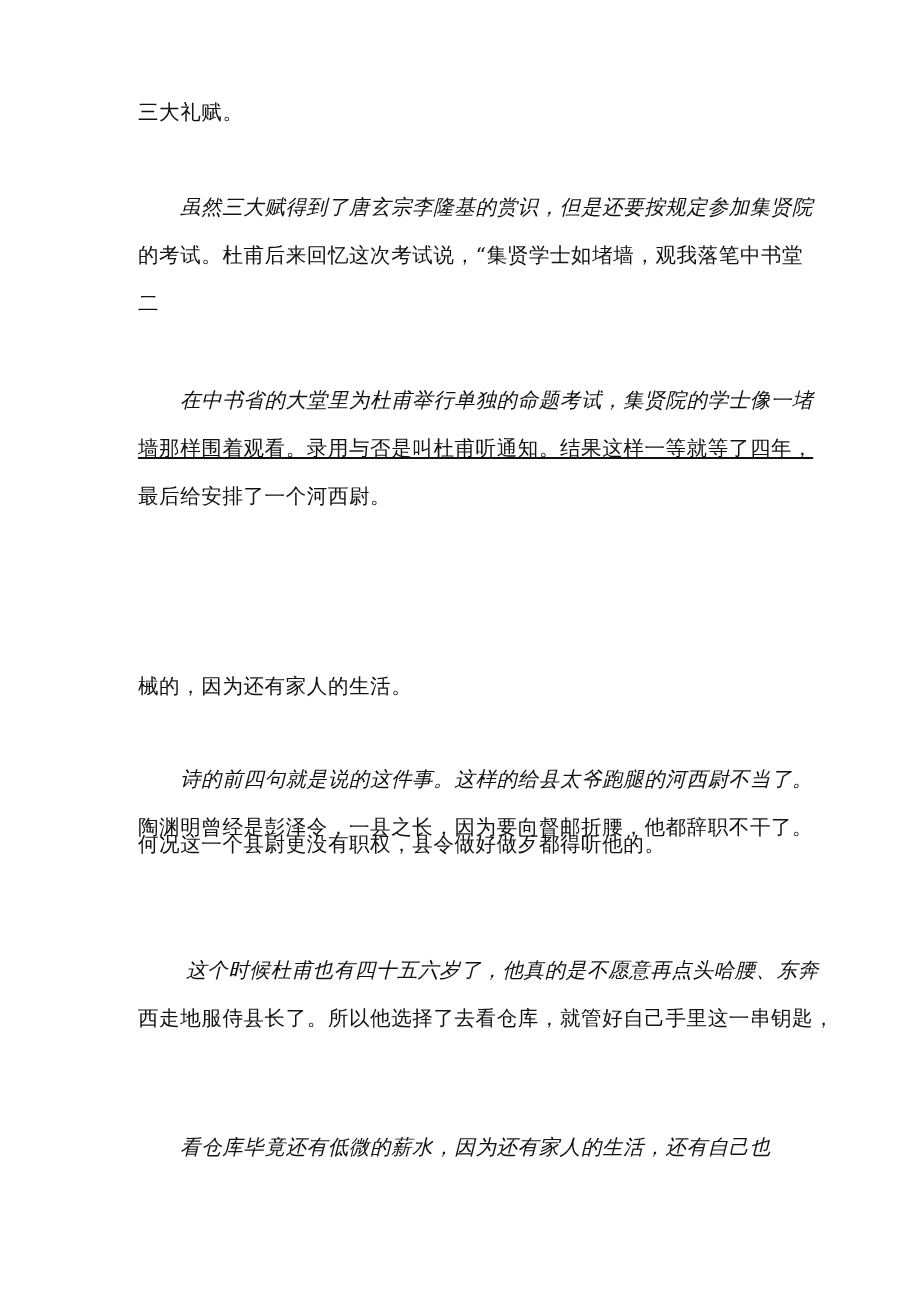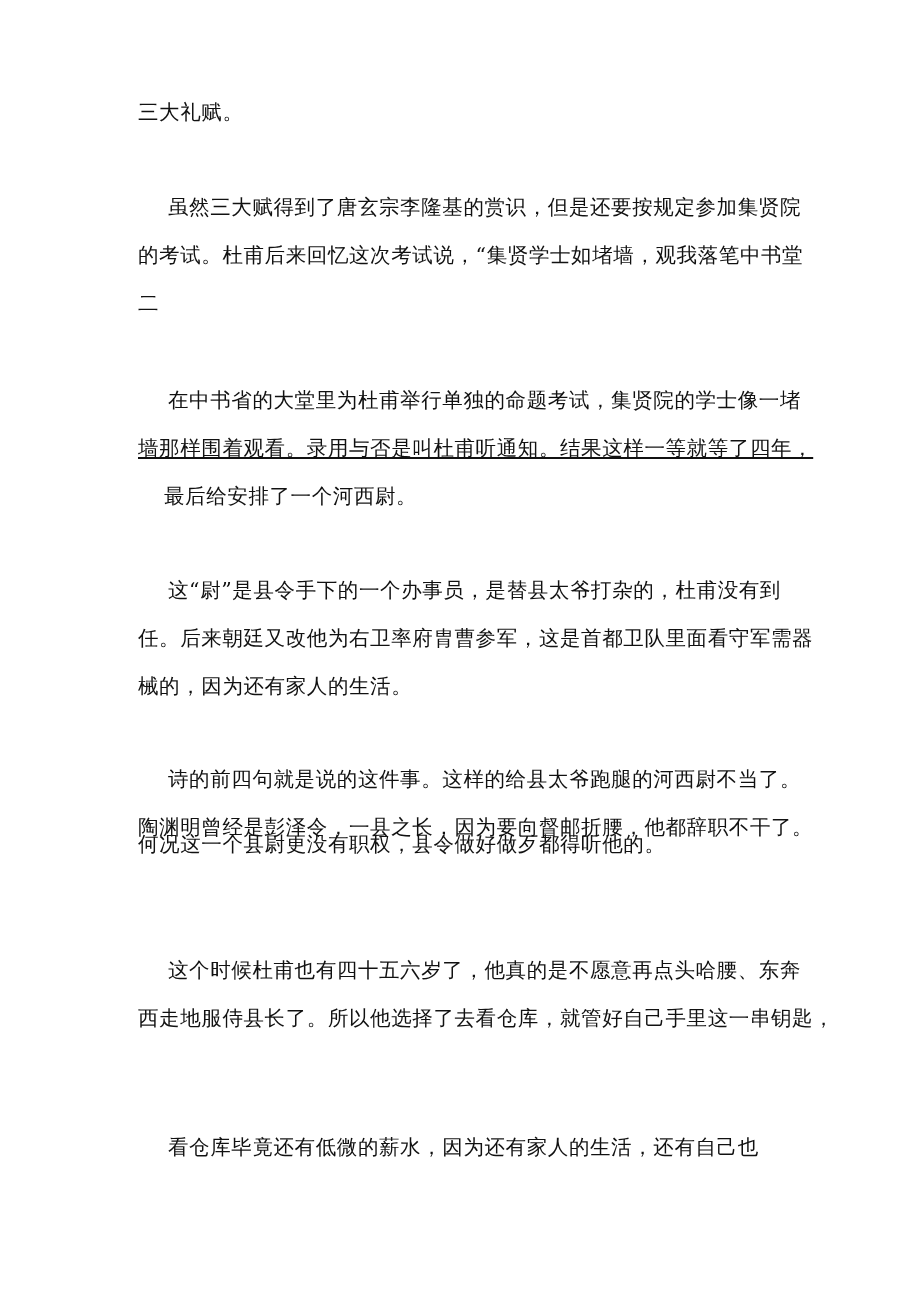--- a/index.html
+++ b/index.html
@@ -24,44 +24,43 @@
     }
     .line {
       position: absolute;
       left: 138px;
       font-size: 20.5px;
       line-height: 28px;
       white-space: nowrap;
       letter-spacing: 0.6px;
     }
     .indent {
-      left: 168px;
+      left: 180px;
+      font-style: italic;
     }
   </style>
 </head>
 <body>
 
 <div class="page">
 
   <div class="line" style="top:98px;">三大礼赋。</div>
 
   <div class="line indent" style="top:193px;">虽然三大赋得到了唐玄宗李隆基的赏识，但是还要按规定参加集贤院</div>
   <div class="line" style="top:241px;">的考试。杜甫后来回忆这次考试说，“集贤学士如堵墙，观我落笔中书堂</div>
   <div class="line" style="top:289px;">二</div>
 
   <div class="line indent" style="top:386px;text-align:right;">在中书省的大堂里为杜甫举行单独的命题考试，集贤院的学士像一堵</div>
   <div class="line" style="top:434px;text-decoration:underline;">墙那样围着观看。录用与否是叫杜甫听通知。结果这样一等就等了四年，</div>
-  <div class="line" style="top:482px;margin-left:26px;">最后给安排了一个河西尉。</div>
+  <div class="line" style="top:482px;">最后给安排了一个河西尉。</div>
 
-  <div class="line indent" style="top:576px;">这“尉”是县令手下的一个办事员，是替县太爷打杂的，杜甫没有到</div>
-  <div class="line" style="top:624px;">任。后来朝廷又改他为右卫率府胄曹参军，这是首都卫队里面看守军需器</div>
   <div class="line" style="top:672px;">械的，因为还有家人的生活。</div>
 
   <div class="line indent" style="top:765px;">诗的前四句就是说的这件事。这样的给县太爷跑腿的河西尉不当了。</div>
   <div class="line" style="top:813px;">陶渊明曾经是彭泽令，一县之长，因为要向督邮折腰，他都辞职不干了。</div>
   <div class="line" style="top:830px;">何况这一个县尉更没有职权，县令做好做歹都得听他的。</div>
 
-  <div class="line indent" style="top:956px;">这个时候杜甫也有四十五六岁了，他真的是不愿意再点头哈腰、东奔</div>
+  <div class="line indent" style="top:956px;margin-left:6px;">这个时候杜甫也有四十五六岁了，他真的是不愿意再点头哈腰、东奔</div>
   <div class="line" style="top:1004px;">西走地服侍县长了。所以他选择了去看仓库，就管好自己手里这一串钥匙，</div>
 
   <div class="line indent" style="top:1133px;">看仓库毕竟还有低微的薪水，因为还有家人的生活，还有自己也</div>
 
 </div>
 
 </body></html>

